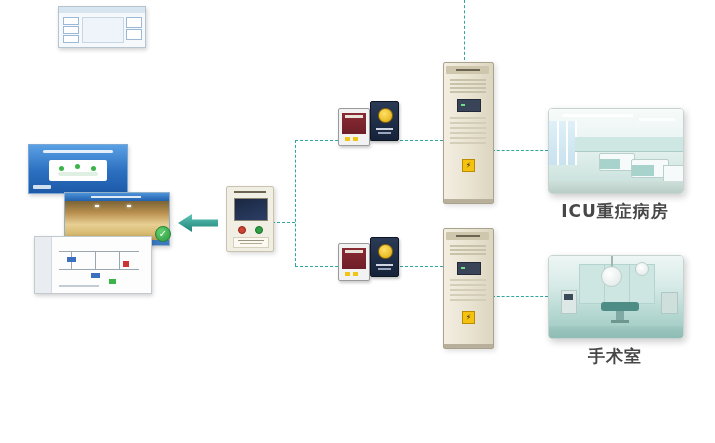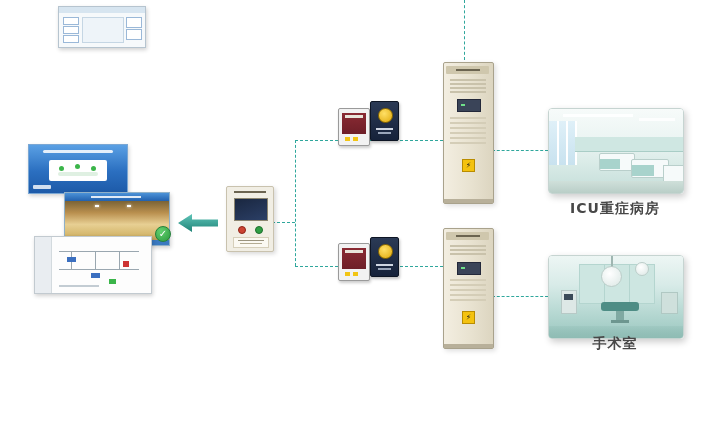--- a/index.html
+++ b/index.html
@@ -7,21 +7,21 @@
          font-family:"DejaVu Sans",sans-serif;}
   .abs{position:absolute;}
   .dash-h{position:absolute;height:0;border-top:1px dashed #2fa79c;}
   .dash-v{position:absolute;width:0;border-left:1px dashed #2fa79c;}
   .screen{position:absolute;box-shadow:1px 2px 4px rgba(0,0,0,.18);background:#fff;}
   .cabinet{position:absolute;width:49px;border:1px solid #a9a28c;border-radius:2px;
            background:linear-gradient(90deg,#f3eee1 0%,#e8e2d0 55%,#dcd5c0 100%);
            box-shadow:2px 2px 5px rgba(0,0,0,.13);}
   .photo{position:absolute;width:134px;border-radius:4px;overflow:hidden;
          border:1px solid #c6d4d1;box-shadow:2px 3px 7px rgba(0,0,0,.2);}
-  .branch-label{position:absolute;width:134px;text-align:center;font-size:14px;
+  .branch-label{position:absolute;width:134px;text-align:center;font-size:17px;
                 font-weight:bold;color:#474747;letter-spacing:1px;}
   .btn-round{position:absolute;width:6px;height:6px;border-radius:50%;}
   .sticker{position:absolute;width:11px;height:11px;background:#f4c20f;border:1px solid #b98c00;
            font-size:8px;line-height:11px;text-align:center;color:#222;}
   .check-badge{position:absolute;width:14px;height:14px;border-radius:50%;
                background:radial-gradient(circle at 35% 30%,#63d06f,#2c9a3e);
                border:1px solid #23803a;color:#fff;font-size:10px;line-height:14px;
                text-align:center;font-weight:bold;}
 </style>
 </head>
@@ -192,15 +192,15 @@
     <div class="abs" style="left:86px;top:6px;width:12px;height:12px;border-radius:50%;background:radial-gradient(circle at 40% 35%,#ffffff,#dbe7e4);border:1px solid #bccdc9;"></div>
     <div class="abs" style="left:52px;top:46px;width:38px;height:9px;background:#4e8d85;border-radius:3px;"></div>
     <div class="abs" style="left:67px;top:55px;width:8px;height:10px;background:#7fa9a2;"></div>
     <div class="abs" style="left:62px;top:64px;width:18px;height:3px;background:#6d968f;"></div>
     <div class="abs" style="left:12px;top:34px;width:14px;height:22px;background:#dde8e6;border:1px solid #b7c9c6;">
       <div class="abs" style="left:2px;top:3px;width:9px;height:6px;background:#3a4a58;"></div>
     </div>
     <div class="abs" style="left:112px;top:36px;width:15px;height:20px;background:#cfe0dc;border:1px solid #b0c8c3;"></div>
     <div class="abs" style="left:0;bottom:0;width:100%;height:12px;background:linear-gradient(180deg,rgba(143,188,180,.3),#8fbcb4);"></div>
   </div>
-  <div class="branch-label" style="left:548px;top:335px;">手术室</div>
+  <div class="branch-label" style="left:548px;top:345px;">手术室</div>
 
 </div>
 
 </body></html>

